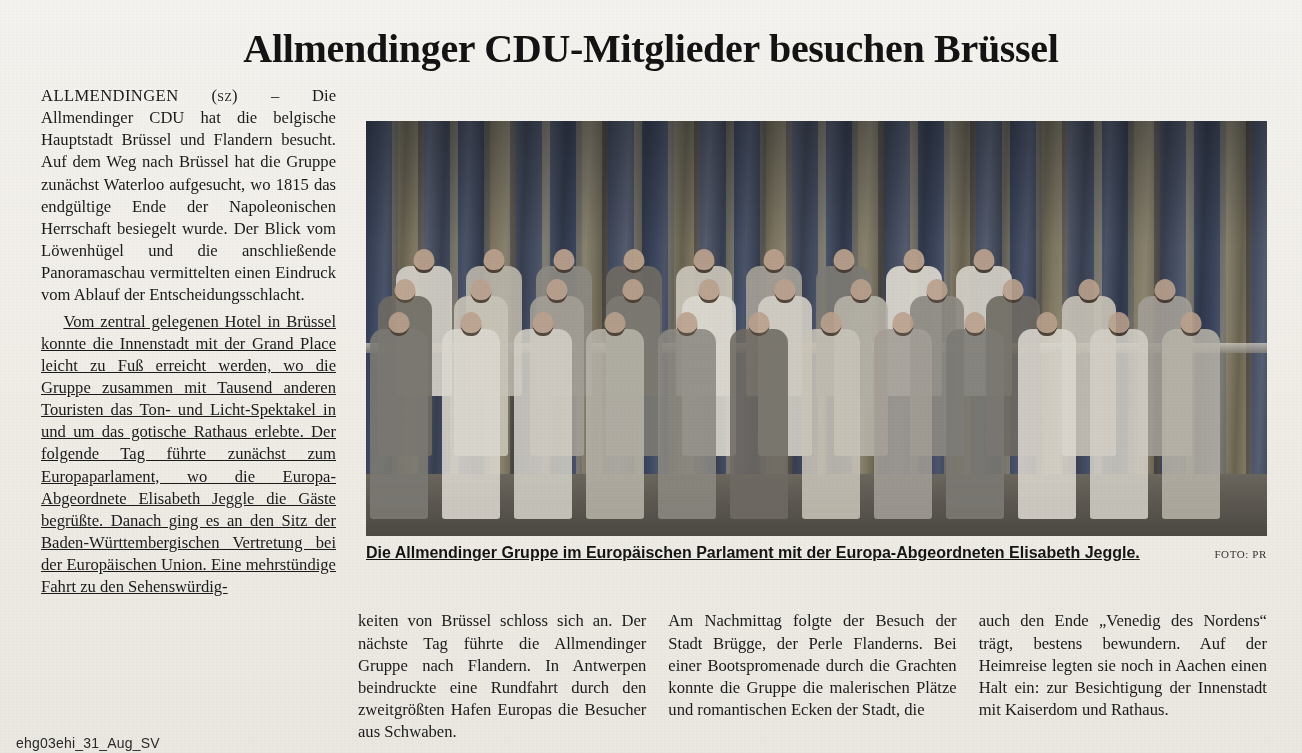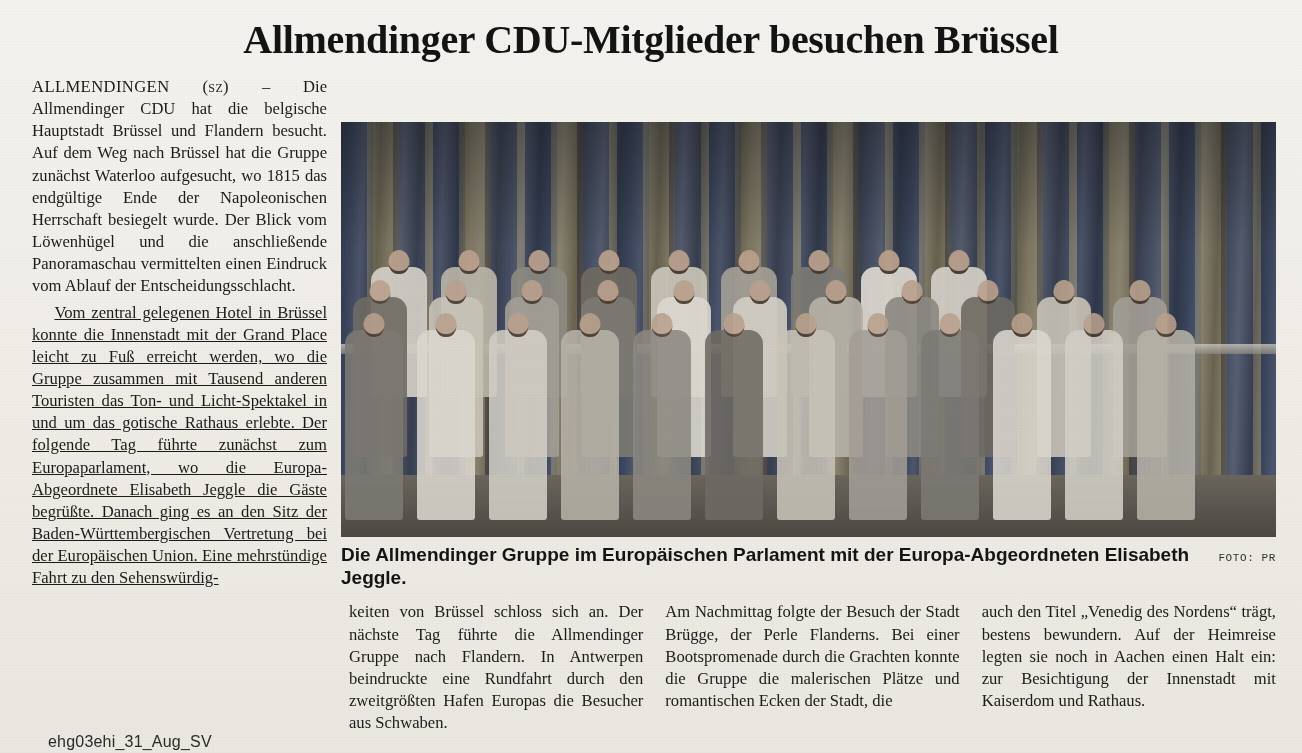--- a/index.html
+++ b/index.html
@@ -13,21 +13,21 @@
     font-family: "Liberation Serif", serif;
     color: #1b1b1b;
     overflow: hidden;
   }
   .page {
     position: relative;
     width: 1302px;
     height: 753px;
     background: linear-gradient(180deg, #f4f2ee 0%, #efece6 55%, #eae7e0 100%);
     box-sizing: border-box;
-    padding: 0;
+    padding: 9px;
   }
   .paper-grain {
     position: absolute;
     inset: 0;
     pointer-events: none;
     background:
       repeating-linear-gradient(0deg, rgba(0,0,0,0.013) 0px, rgba(0,0,0,0.013) 1px, rgba(255,255,255,0) 1px, rgba(255,255,255,0) 3px),
       repeating-linear-gradient(90deg, rgba(0,0,0,0.010) 0px, rgba(0,0,0,0.010) 1px, rgba(255,255,255,0) 1px, rgba(255,255,255,0) 4px);
     opacity: 0.75;
   }
@@ -53,22 +53,22 @@
     line-height: 1.15;
   }
   .content {
     position: relative;
     margin-top: 14px;
     padding: 0 26px 0 32px;
     box-sizing: border-box;
   }
   .top-area {
     display: flex;
-    align-items: flex-end;
-    gap: 14px;
+    align-items: center;
+    gap: 30px;
   }
   .lead-col {
     width: 295px;
     flex: 0 0 295px;
     font-size: 16.6px;
     line-height: 1.335;
     text-align: justify;
     text-justify: inter-word;
     hyphens: manual;
   }
@@ -157,26 +157,27 @@
   .caption-row {
     display: flex;
     align-items: baseline;
     justify-content: space-between;
     gap: 14px;
     padding-top: 7px;
   }
   .caption {
     font-family: "Liberation Sans", sans-serif;
     font-weight: 700;
-    font-size: 19px;
+    font-size: 16px;
     color: #151515;
     line-height: 1.2;
+    text-decoration: underline;
   }
   .photo-credit {
-    font-family: Liberation Mono, monospace;
+    font-family: Liberation Serif, serif;
     font-size: 11px;
     letter-spacing: 0.6px;
     color: #333;
     white-space: nowrap;
   }
   .bottom-cols {
     display: flex;
     gap: 22px;
     margin-top: 12px;
     padding: 0 26px 0 32px;
@@ -190,24 +191,24 @@
     hyphens: manual;
   }
   .bottom-cols .col p {
     margin: 0;
   }
   .spacer-col {
     flex: 0 0 295px;
   }
   .footer-code {
     position: absolute;
-    left: 48px;
+    left: 16px;
     bottom: 2px;
     font-family: "Liberation Sans", sans-serif;
-    font-size: 16px;
+    font-size: 14px;
     color: #2a2a2a;
     letter-spacing: 0.2px;
   }
 </style>
 </head>
 <body>
 
 <div class="page">
 
   <h1 class="headline">Allmendinger CDU-Mitglieder besuchen Brüssel</h1>
@@ -336,19 +337,19 @@
 
   <div class="bottom-cols">
     <div class="spacer-col"></div>
     <div class="col">
         <p>keiten von Brüssel schloss sich an. Der nächste Tag führte die Allmendinger Gruppe nach Flandern. In Antwerpen beindruckte eine Rundfahrt durch den zweitgrößten Hafen Europas die Besucher aus Schwaben.</p>
       </div>
     <div class="col">
         <p>Am Nachmittag folgte der Besuch der Stadt Brügge, der Perle Flanderns. Bei einer Bootspromenade durch die Grachten konnte die Gruppe die malerischen Plätze und romantischen Ecken der Stadt, die</p>
       </div>
     <div class="col">
-        <p>auch den Titel „Venedig des Nordens“ trägt, bestens bewundern. Auf der Heimreise legten sie noch in Aachen einen Halt ein: zur Besichtigung der Innenstadt mit Kaiserdom und Rathaus.</p>
+        <p>auch den Ende „Venedig des Nordens“ trägt, bestens bewundern. Auf der Heimreise legten sie noch in Aachen einen Halt ein: zur Besichtigung der Innenstadt mit Kaiserdom und Rathaus.</p>
       </div>
   </div>
 
   <div class="footer-code">ehg03ehi_31_Aug_SV</div>
   <div class="paper-grain"></div>
 </div>
 
 </body></html>

